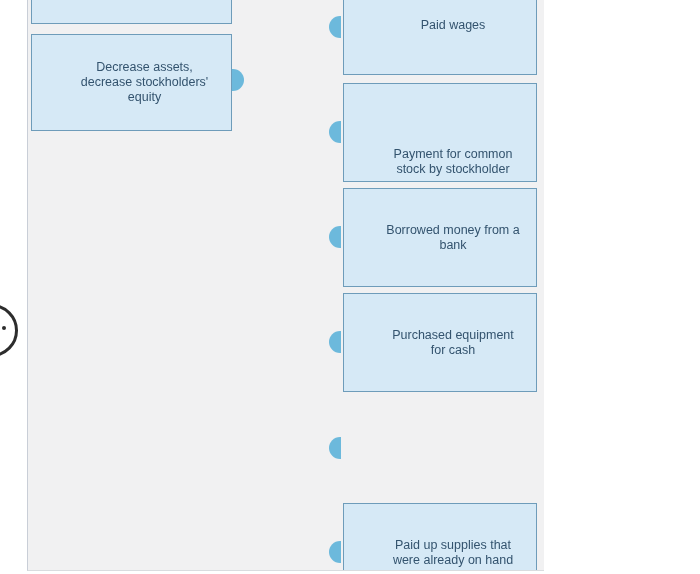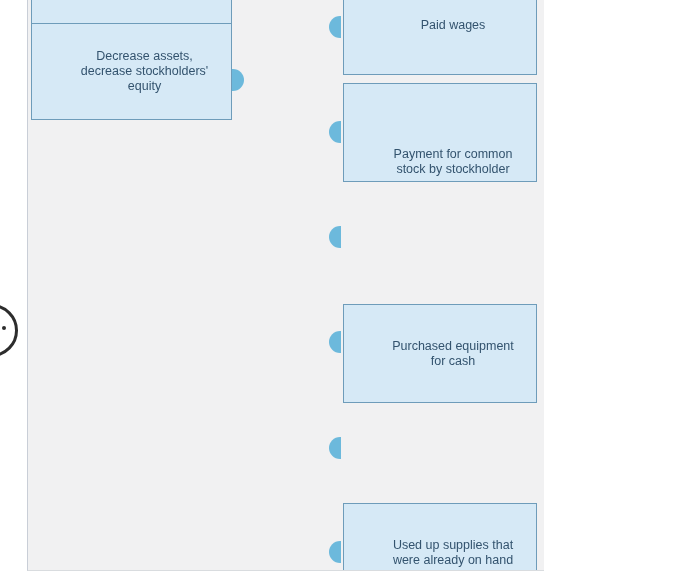--- a/index.html
+++ b/index.html
@@ -36,26 +36,26 @@
     text-align: center;
     color: #33536e;
     font-size: 12.5px;
     line-height: 15px;
     padding: 4px 14px;
   }
   .card.left-col  { left: 3px;   width: 201px; }
   .card.right-col { left: 315px; width: 194px; height: 99px; }
 
   .card.partial   { top: -40px; height: 64px; }
-  .card.desc      { top: 23px;  height: 97px; }
+  .card.desc      { top: 34px;  height: 97px; }
 
   .card.r1 { top: -24px; }
   .card.r2 { top: 83px; align-items: flex-end; }
   .card.r3 { top: 188px; }
-  .card.r4 { top: 304px; }
+  .card.r4 { top: 293px; }
   .card.r5 { top: 399px; }
   .card.r6 { top: 503px; }
 
   
   .nub {
     position: absolute;
     width: 12px;
     height: 22px;
     background: #6cb9dc;
   }
@@ -115,27 +115,30 @@
     <div class="card right-col r1">
       <span class="label">Paid wages</span>
     </div>
 
     <div class="nub face-left n-r2"></div>
     <div class="card right-col r2">
       <span class="label">Payment for common stock by stockholder</span>
     </div>
 
     <div class="nub face-left n-r3"></div>
+    <div class="card right-col r3">
+      <span class="label">Borrowed money from a bank</span>
+    </div>
 
     <div class="nub face-left n-r4"></div>
     <div class="card right-col r4">
       <span class="label">Purchased equipment for cash</span>
     </div>
 
     <div class="nub face-left n-r5"></div>
 
     <div class="nub face-left n-r6"></div>
     <div class="card right-col r6">
-      <span class="label">Used up supplies that were already on hand</span>
+      <span class="label">Paid up supplies that were already on hand</span>
     </div>
 
   </div>
 </div>
 
 </body></html>

